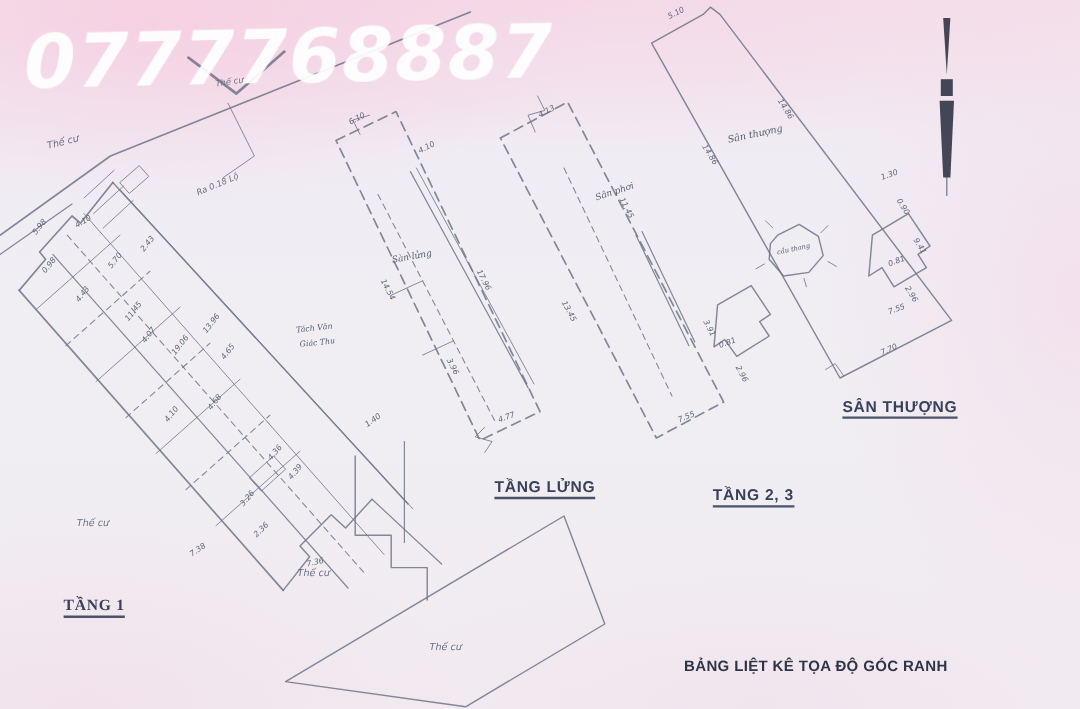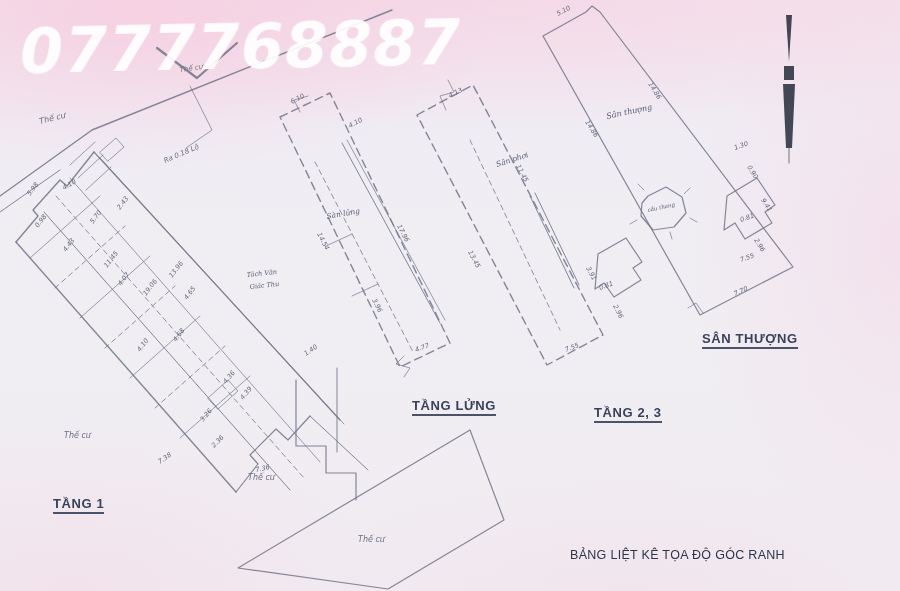--- a/index.html
+++ b/index.html
@@ -31,21 +31,21 @@
     color:rgba(255,255,255,.92);transform:rotate(-1.2deg);
     white-space:nowrap;filter:blur(.4px);
   }
   .floor-label{
     position:absolute;font-weight:700;font-size:13px;letter-spacing:.6px;
     color:#39415a;border-bottom:2px solid rgba(57,65,90,.9);padding-bottom:1px;
     filter:blur(.3px);white-space:nowrap;
   }
   .footer{
     position:absolute;left:570px;top:548px;width:240px;text-align:left;
-    color:#2e3547;font-weight:400;font-size:12.5px;letter-spacing:.3px;
+    color:#2e3547;font-weight:700;font-size:12.5px;letter-spacing:.3px;
     filter:blur(.3px);line-height:15px;
   }
   .footer .l2{text-align:center;width:215px;}
 </style>
 </head>
 <body>
 
 <div class="stage">
 
   <svg class="draw" width="900" height="591" viewBox="0 0 900 591">
@@ -190,21 +190,21 @@
     <g>
       <text class="inner" x="327" y="219" transform="rotate(-10 327 219)">Sàn lửng</text>
       <text class="inner" x="497" y="167" transform="rotate(-18 497 167)">Sân phơi</text>
       <text class="inner" style="font-size:8px" x="607" y="119" transform="rotate(-12 607 119)">Sân thượng</text>
       <text class="tiny" x="648" y="212" transform="rotate(-12 648 212)">cầu thang</text>
     </g>
   </svg>
 
   <div class="watermark">0777768887</div>
 
-  <div class="floor-label" style="left:53px;top:496px;">TẦNG 1</div>
+  <div class="floor-label" style="left:53px;top:496px;font-family:Liberation Serif, serif;">TẦNG 1</div>
   <div class="floor-label" style="left:412px;top:382px;margin-top:16px;">TẦNG LỬNG</div>
   <div class="floor-label" style="left:594px;top:405px;">TẦNG 2, 3</div>
   <div class="floor-label" style="left:702px;top:331px;">SÂN THƯỢNG</div>
 
   <div class="footer">
     <div>BẢNG LIỆT KÊ TỌA ĐỘ GÓC RANH</div>
   </div>
 
 </div>
 

